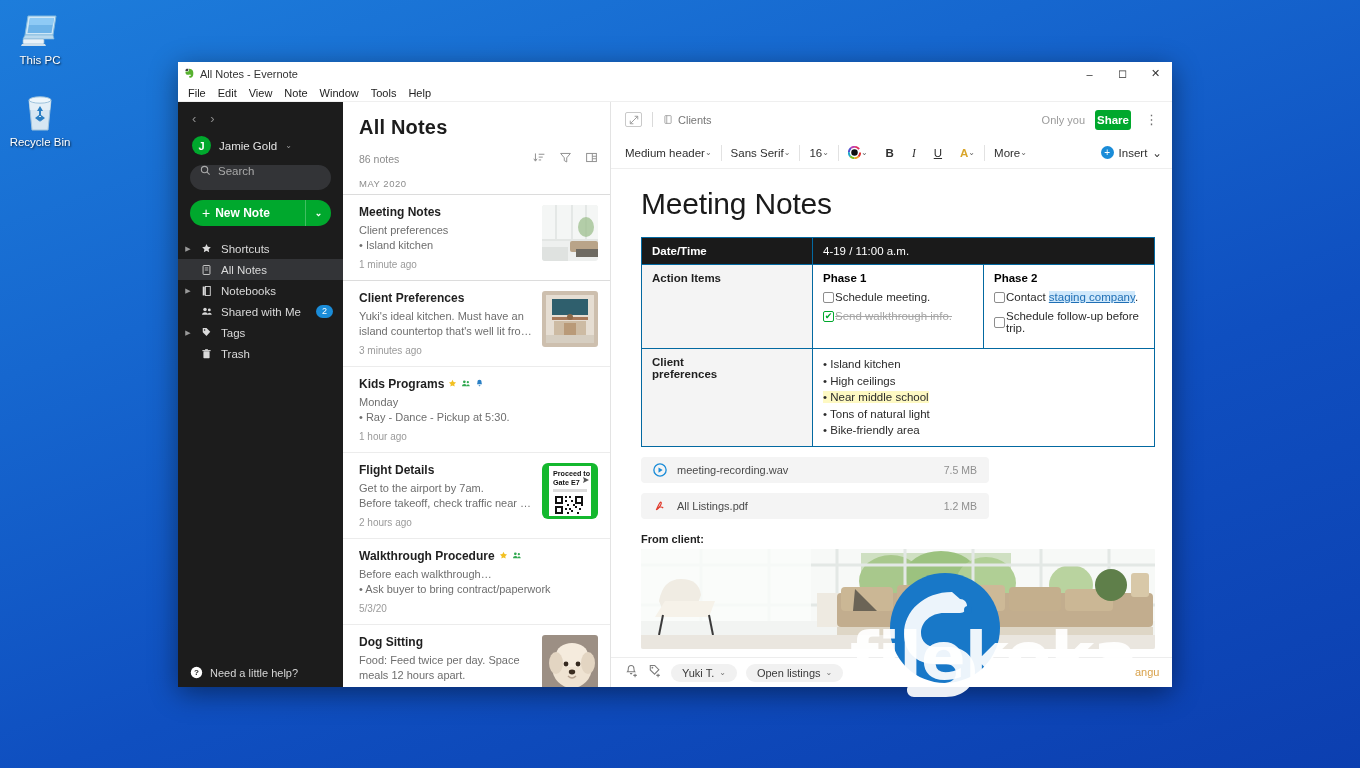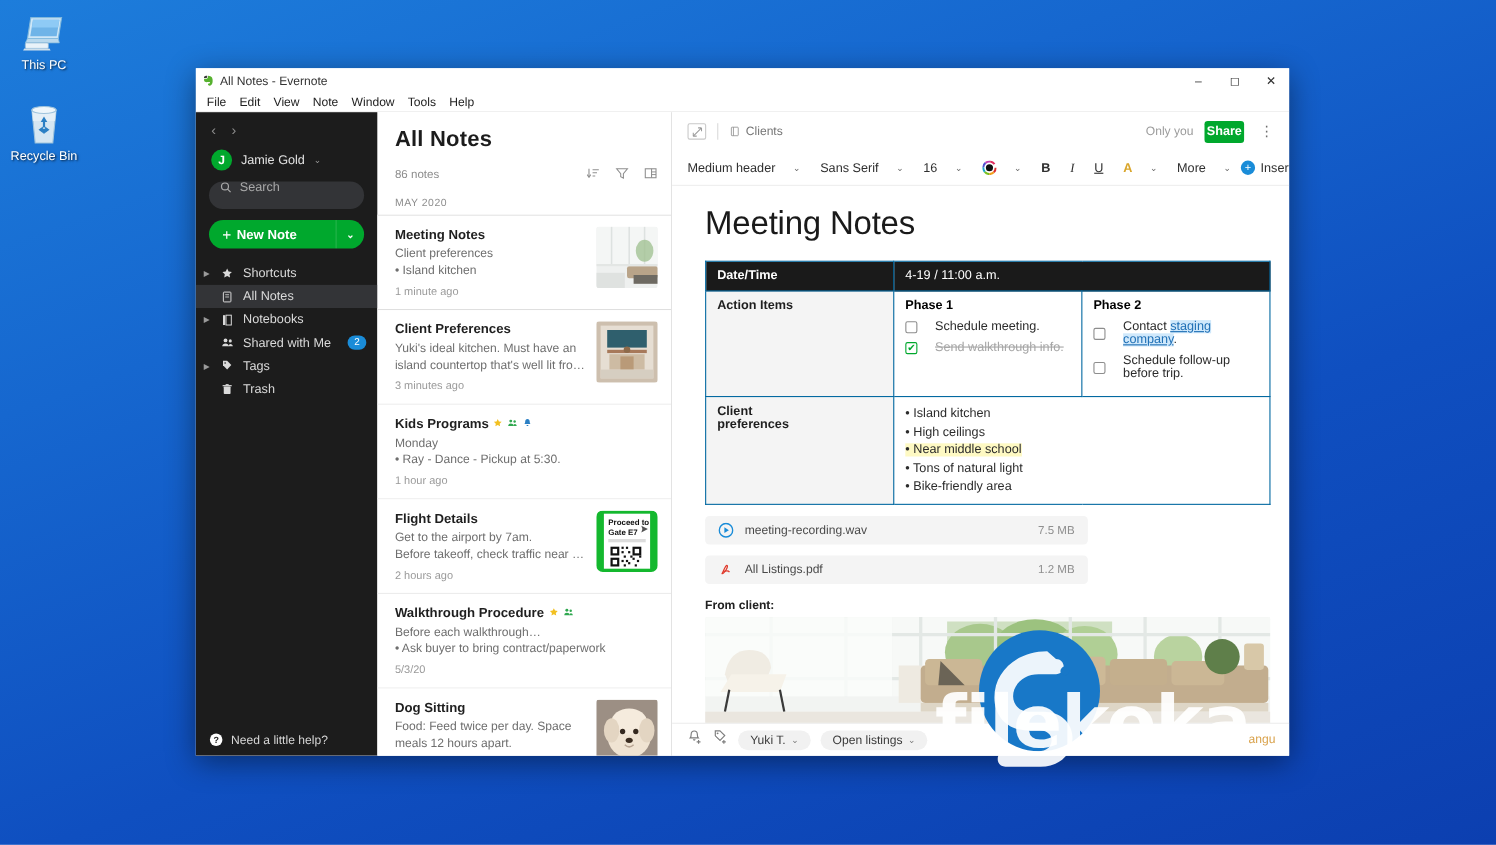--- a/index.html
+++ b/index.html
@@ -150,41 +150,41 @@
   .share-btn {
     background: #00a82d; color:#fff; font-size: 11.5px; font-weight: bold;
     padding: 4px 2px; border-radius: 3px;
   }
   .kebab { color:#6d6d6d; font-size: 13px; padding: 0 4px; letter-spacing: 0; }
 
   .ed-tools {
     height: 32px; display:flex; align-items:center; gap: 0px; padding: 0 10px 0 14px;
     border-bottom: 1px solid #eee; flex: 0 0 32px; font-size: 11.5px; color: #2f2f2f;
   }
-  .tl { display:flex; align-items:center; gap: 16px; padding: 0 9px; white-space: nowrap; }
+  .tl { display:flex; align-items:center; gap: 0; padding: 0 9px; white-space: nowrap; }
   .tl:first-child { padding-left: 0; }
   .tl .cv { font-size: 8px; color: #666; }
   .tsep { width: 1px; height: 16px; background: #e2e2e2; }
   .ed-tools .spacer { flex: 1; }
   .insert-btn { display:flex; align-items:center; gap: 5px; font-size: 11.5px; color: #2f2f2f; }
   .ins-plus {
     width: 13px; height: 13px; border-radius: 50%; background:#1a8cd8; color:#fff;
     font-size: 10px; display:flex; align-items:center; justify-content:center; line-height: 1;
   }
 
   .ed-body { flex: 1; overflow: hidden; padding: 18px 30px 0 30px; position: relative; min-height: 0;}
   .note-title { font-size: 30px; color: #1a1a1a; margin-bottom: 16px; letter-spacing: -.2px; }
 
   table.note-table { border-collapse: collapse; width: 514px; table-layout: fixed; }
   table.note-table td { border: 1px solid #0369a1; vertical-align: top; padding: 7px 10px; font-size: 11.5px; }
   td.hdr-dark { background:#1a1a1a; color:#fff; font-weight:bold; }
   td.val-dark { background:#1a1a1a; color:#fff; }
   td.lbl { background:#f4f4f4; font-weight: bold; color:#1f1f1f; width: 93px; }
   .phase-h { font-weight: bold; margin-bottom: 7px; font-size: 11.5px; }
-  .chk-row { display:flex; align-items:center; gap: 16px; margin-bottom: 7px; font-size: 11.5px; color:#2b2b2b; }
+  .chk-row { display:flex; align-items:center; gap: 1px; margin-bottom: 7px; font-size: 11.5px; color:#2b2b2b; }
   .chk {
     width: 11px; height: 11px; border: 1.4px solid #8d8d8d; border-radius: 2px;
     flex: 0 0 11px; display:flex; align-items:center; justify-content:center;
   }
   .chk.done { border-color:#00a82d; color:#00a82d; font-size: 9px; }
   .done-txt { text-decoration: line-through; color: #a6a6a6; }
   .lnk { color:#1f6fb5; text-decoration: underline; background: #cfe8fb; }
   .bul { font-size: 11.5px; color: #2b2b2b; line-height: 16.5px; }
   .bul .hl { background: #fef9c3; }
 

